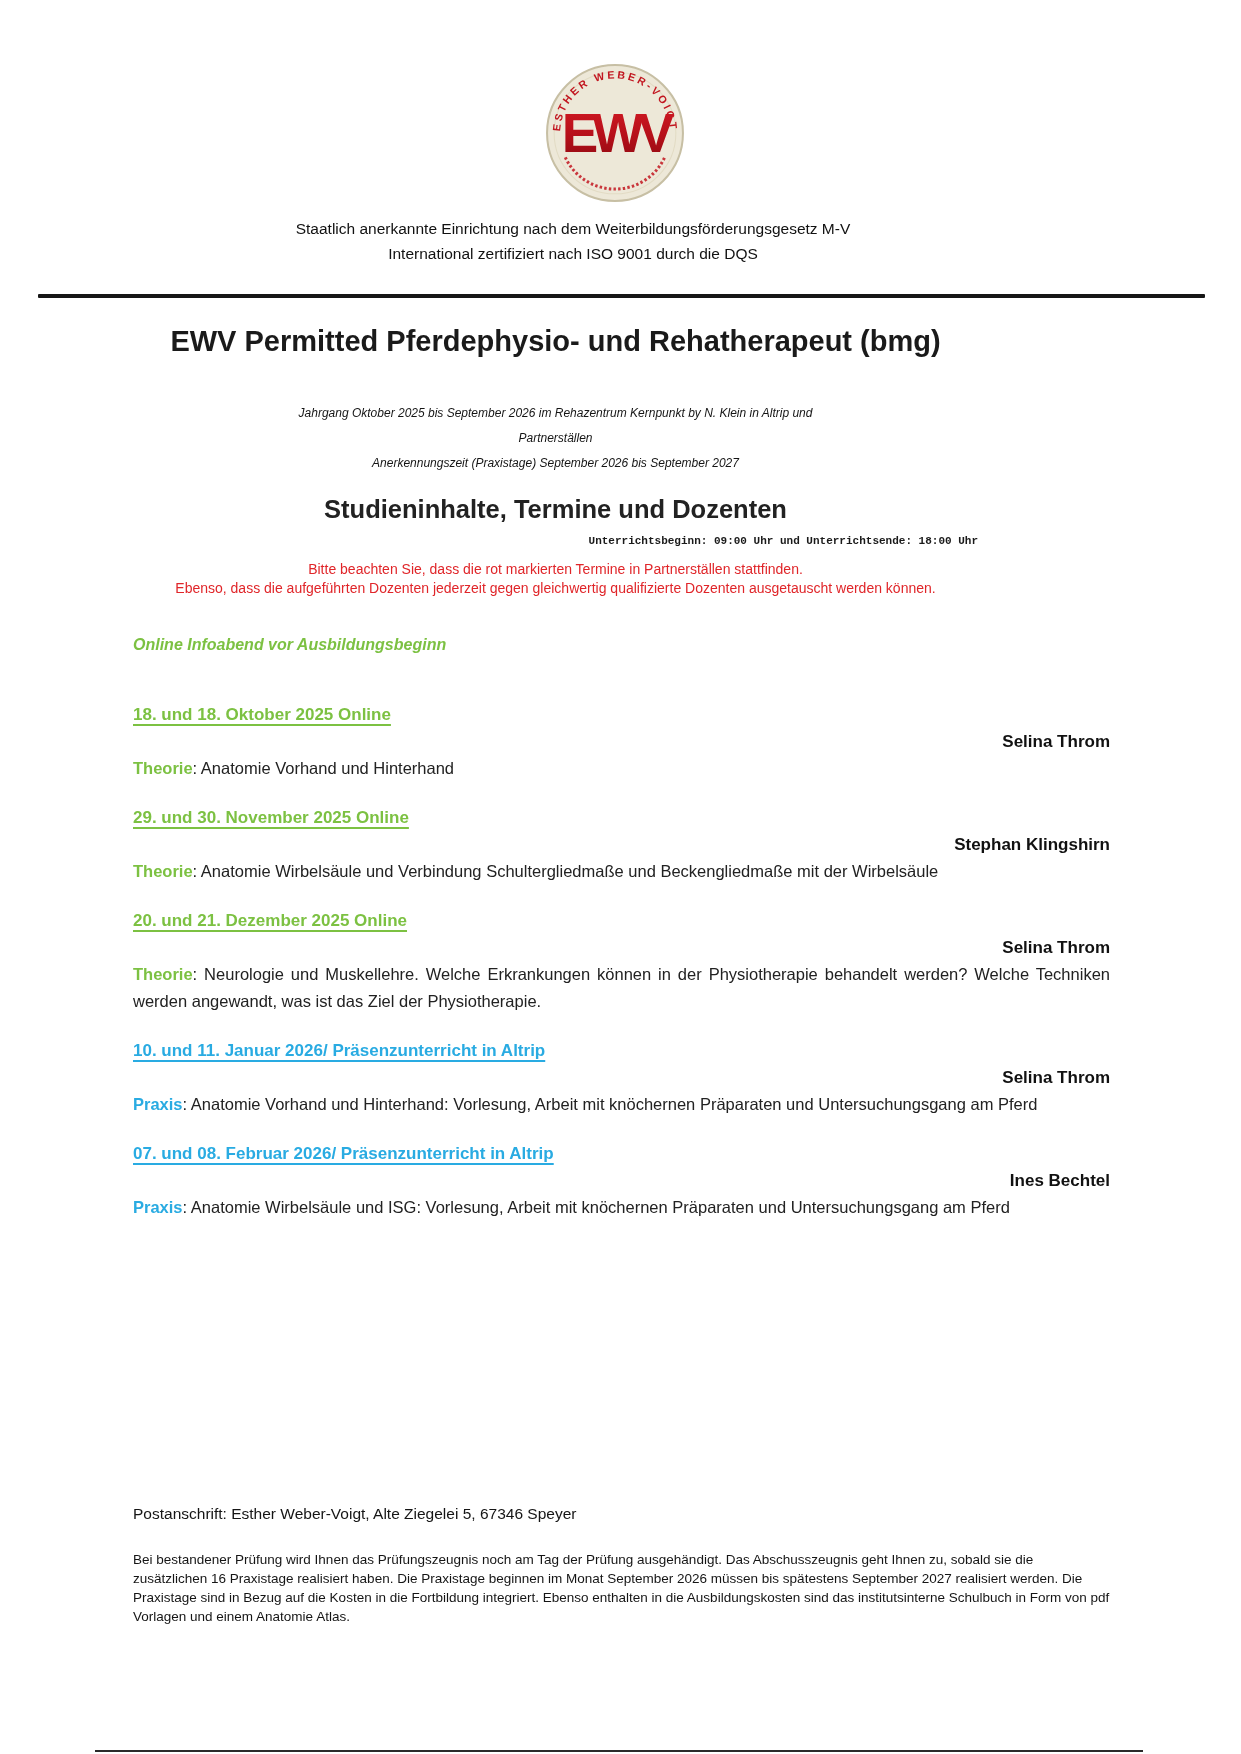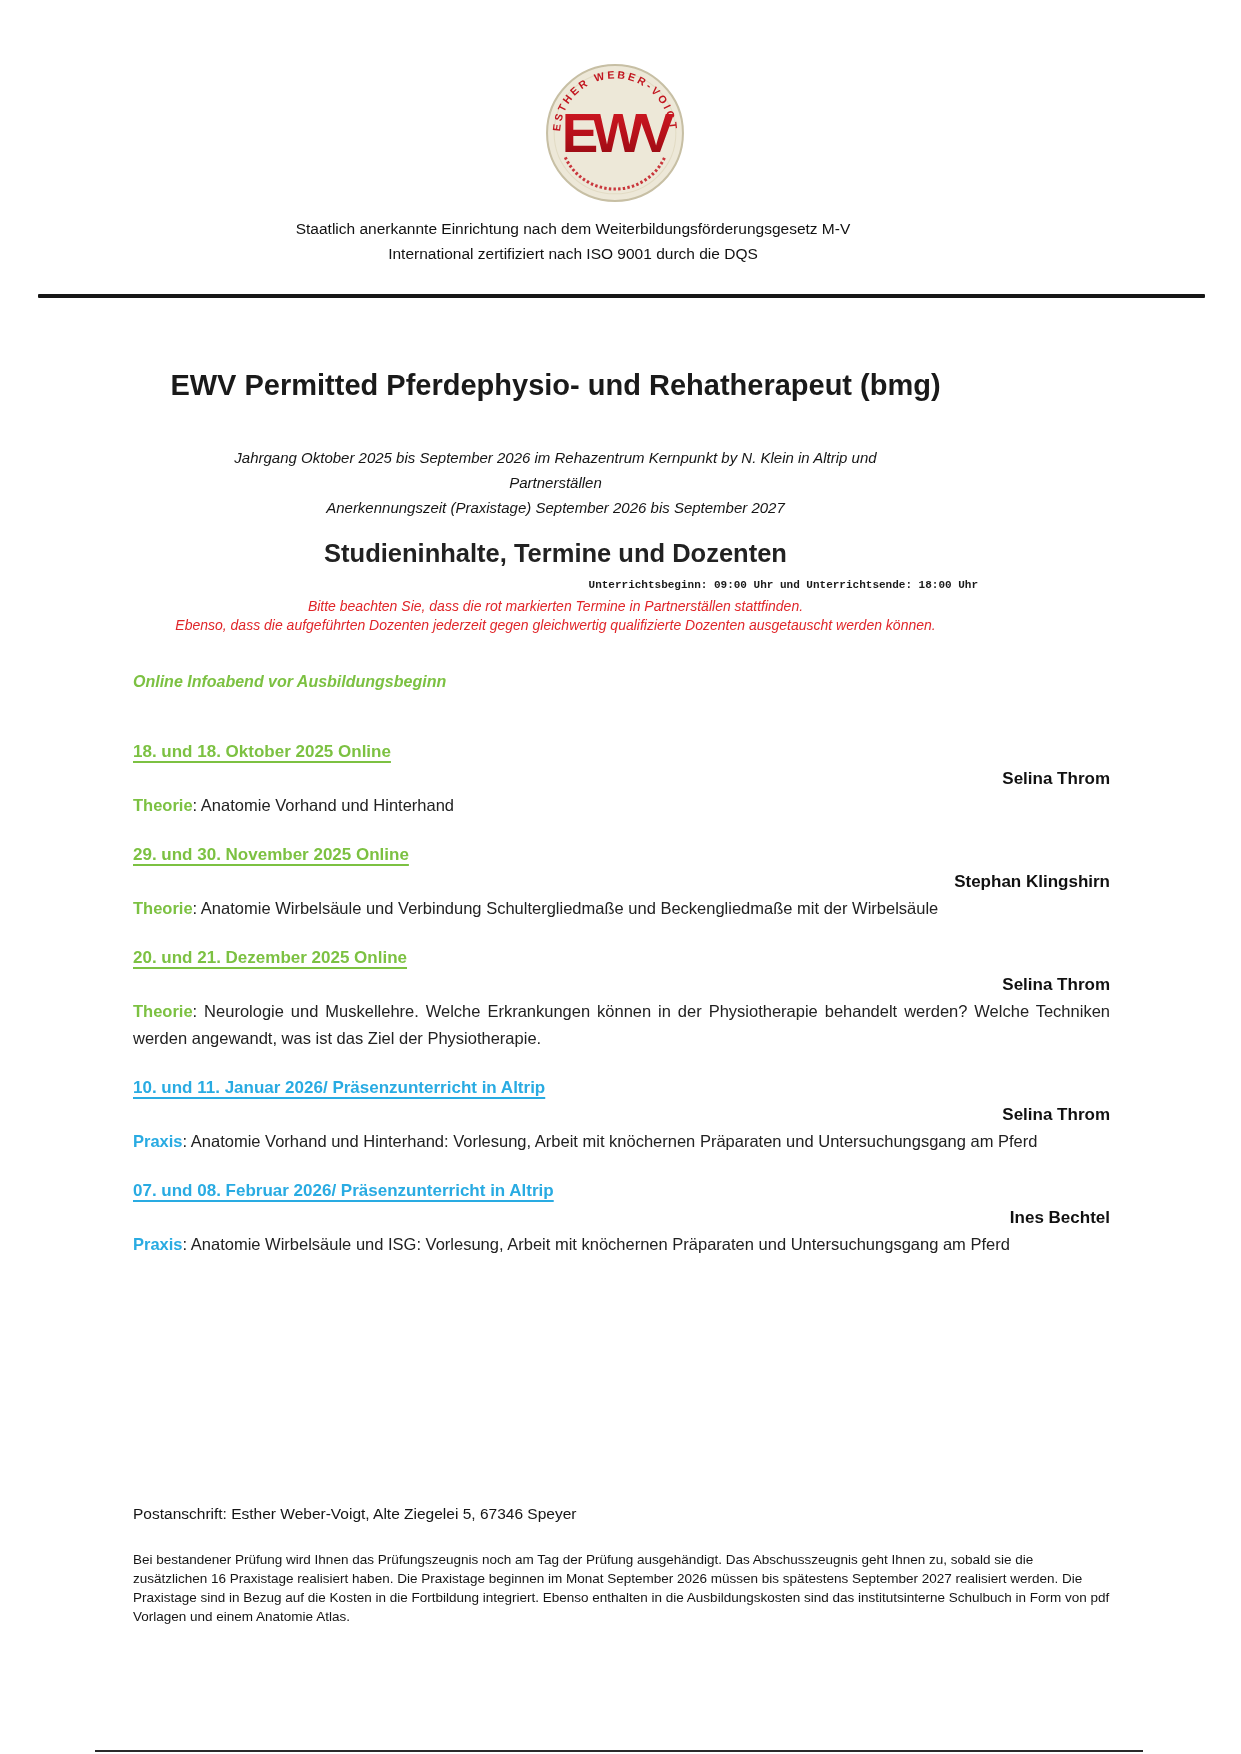--- a/index.html
+++ b/index.html
@@ -19,24 +19,24 @@
     font-family:"Liberation Sans","DejaVu Sans",sans-serif;
     color:var(--ink);
   }
   
   .logo-wrap{padding-top:62px;display:flex;justify-content:center;transform:translateX(-6px);}
   .logo{width:142px;height:142px;display:block;}
   .org-lines{width:890px;margin:12px 0 0 128px;text-align:center;font-size:15.5px;line-height:25px;color:#111;}
   .rule{height:4px;background:#161616;margin:28px 36px 0 38px;border-radius:1px;}
   
   .doc-title{margin:62px 0 0 133px;width:845px;text-align:center;font-size:29px;line-height:31px;font-weight:bold;}
-  .subtitle{margin:44px 0 0 133px;width:845px;text-align:center;font-style:italic;font-size:15px;line-height:25px;color:#151515;}
+  .subtitle{margin:44px 0 0 133px;width:845px;text-align:center;font-style:italic;font-size:12px;line-height:25px;color:#151515;}
   .sec-heading{margin:20px 0 4px 133px;width:845px;text-align:center;font-size:25.5px;line-height:27px;font-weight:bold;color:#222;}
   .times{margin:8px 0 0 133px;width:845px;text-align:right;font-size:11px;line-height:20px;font-weight:bold;font-family:Liberation Mono, monospace;}
-  .notices{margin:2px 0 0 133px;width:845px;text-align:center;font-size:14px;line-height:18.5px;font-style:italic;color:var(--red);}
+  .notices{margin:9px 0 0 133px;width:845px;text-align:center;font-size:14px;line-height:18.5px;color:var(--red);}
   .infoabend{margin:38px 0 0 133px;font-size:16px;line-height:20px;font-weight:bold;font-style:italic;color:var(--green);}
   
   .entries{margin:46px 131px 0 133px;}
   .entry{margin:0 0 22px 0;}
   .entry-date{
     display:inline-block;
     font-size:17px;font-weight:bold;line-height:27px;
     text-decoration:underline;
     text-decoration-thickness:2px;
     text-underline-offset:4px;
@@ -80,21 +80,21 @@
     </svg>
   </div>
 
   <div class="org-lines">
     <div>Staatlich anerkannte Einrichtung nach dem Weiterbildungsförderungsgesetz M-V</div>
     <div>International zertifiziert nach ISO 9001 durch die DQS</div>
   </div>
 
   <div class="rule"></div>
 
-  <h1 class="doc-title" style="margin-top:72px;">EWV Permitted Pferdephysio- und Rehatherapeut (bmg)</h1>
+  <h1 class="doc-title" style="margin-top:28px;">EWV Permitted Pferdephysio- und Rehatherapeut (bmg)</h1>
 
   <div class="subtitle">
     <div>Jahrgang Oktober 2025 bis September 2026 im Rehazentrum Kernpunkt by N. Klein in Altrip und</div>
     <div>Partnerställen</div>
     <div>Anerkennungszeit (Praxistage) September 2026 bis September 2027</div>
   </div>
 
   <div class="sec-heading">Studieninhalte, Termine und Dozenten</div>
   <div class="times">Unterrichtsbeginn: 09:00 Uhr und Unterrichtsende: 18:00 Uhr</div>
   <div class="notices">

